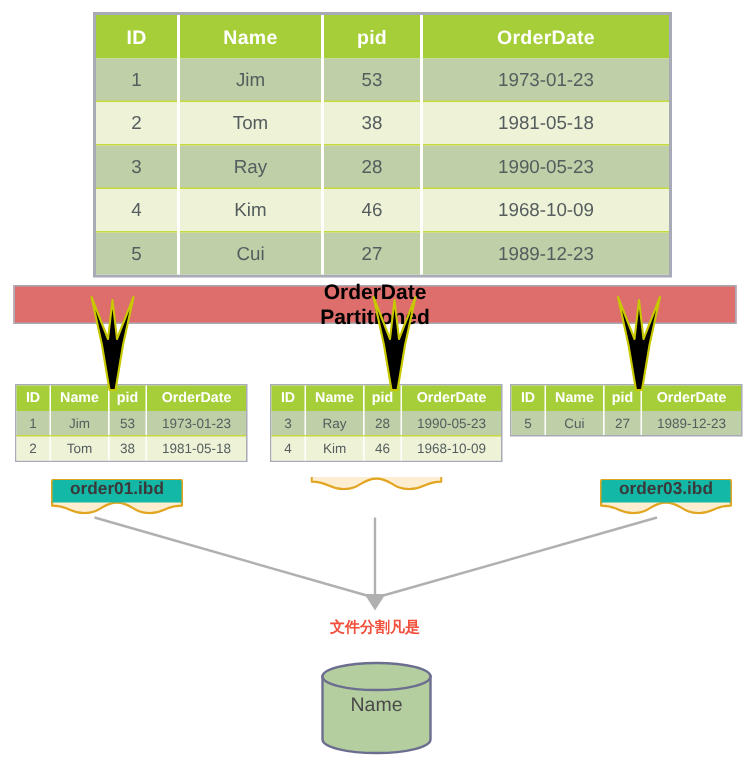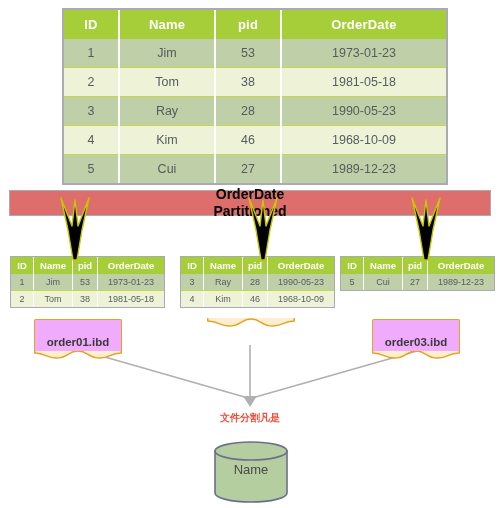--- a/index.html
+++ b/index.html
@@ -131,25 +131,25 @@
   .s-name { width: 36px; }
   .s-pid  { width: 22px; }
 
   
   .file-label {
     position: absolute;
     z-index: 7;
   }
   .file-label .fl-box {
     position: relative;
-    background: #f0abfc;
+    background: #14b8a6;
     border: 1.5px solid #e2a521;
     border-bottom: none;
     border-radius: 2px 2px 0 0;
-    padding: 16px 7px 3px 7px;
+    padding: 0 7px 3px 7px;
     font-size: 11.5px;
     font-weight: bold;
     color: #3a3a3a;
     white-space: nowrap;
     text-align: center;
     box-sizing: border-box;
   }
   .fl-wave {
     display: block;
     margin-top: -1px;
@@ -361,21 +361,21 @@
     <path d="M0.75 0 L0.75 3 C12 3 12 8 22 8 C34 8 34 1 44 1 C54 1 54 8 66 8 C76 8 76 3 87.25 3 L87.25 0" fill="#fdeed2" stroke="#e2a521" stroke-width="1.5" stroke-linejoin="round"></path>
   </svg>
 </div>
 
 <div class="file-label" style="left:207px; top:319px;">
   <svg class="fl-wave" width="88" height="9" viewBox="0 0 88 9" xmlns="http://www.w3.org/2000/svg">
     <path d="M0.75 0 L0.75 3 C12 3 12 8 22 8 C34 8 34 1 44 1 C54 1 54 8 66 8 C76 8 76 3 87.25 3 L87.25 0" fill="#fdeed2" stroke="#e2a521" stroke-width="1.5" stroke-linejoin="round"></path>
   </svg>
 </div>
 
-<div class="file-label" style="left:372px; top:319px;">
+<div class="file-label" style="left:400px; top:319px;">
   <div class="fl-box">
     <span>order03.ibd</span>
   </div>
   <svg class="fl-wave" width="88" height="9" viewBox="0 0 88 9" xmlns="http://www.w3.org/2000/svg">
     <path d="M0.75 0 L0.75 3 C12 3 12 8 22 8 C34 8 34 1 44 1 C54 1 54 8 66 8 C76 8 76 3 87.25 3 L87.25 0" fill="#fdeed2" stroke="#e2a521" stroke-width="1.5" stroke-linejoin="round"></path>
   </svg>
 </div>
 
 <div class="cn-caption">文件分割凡是</div>
 

